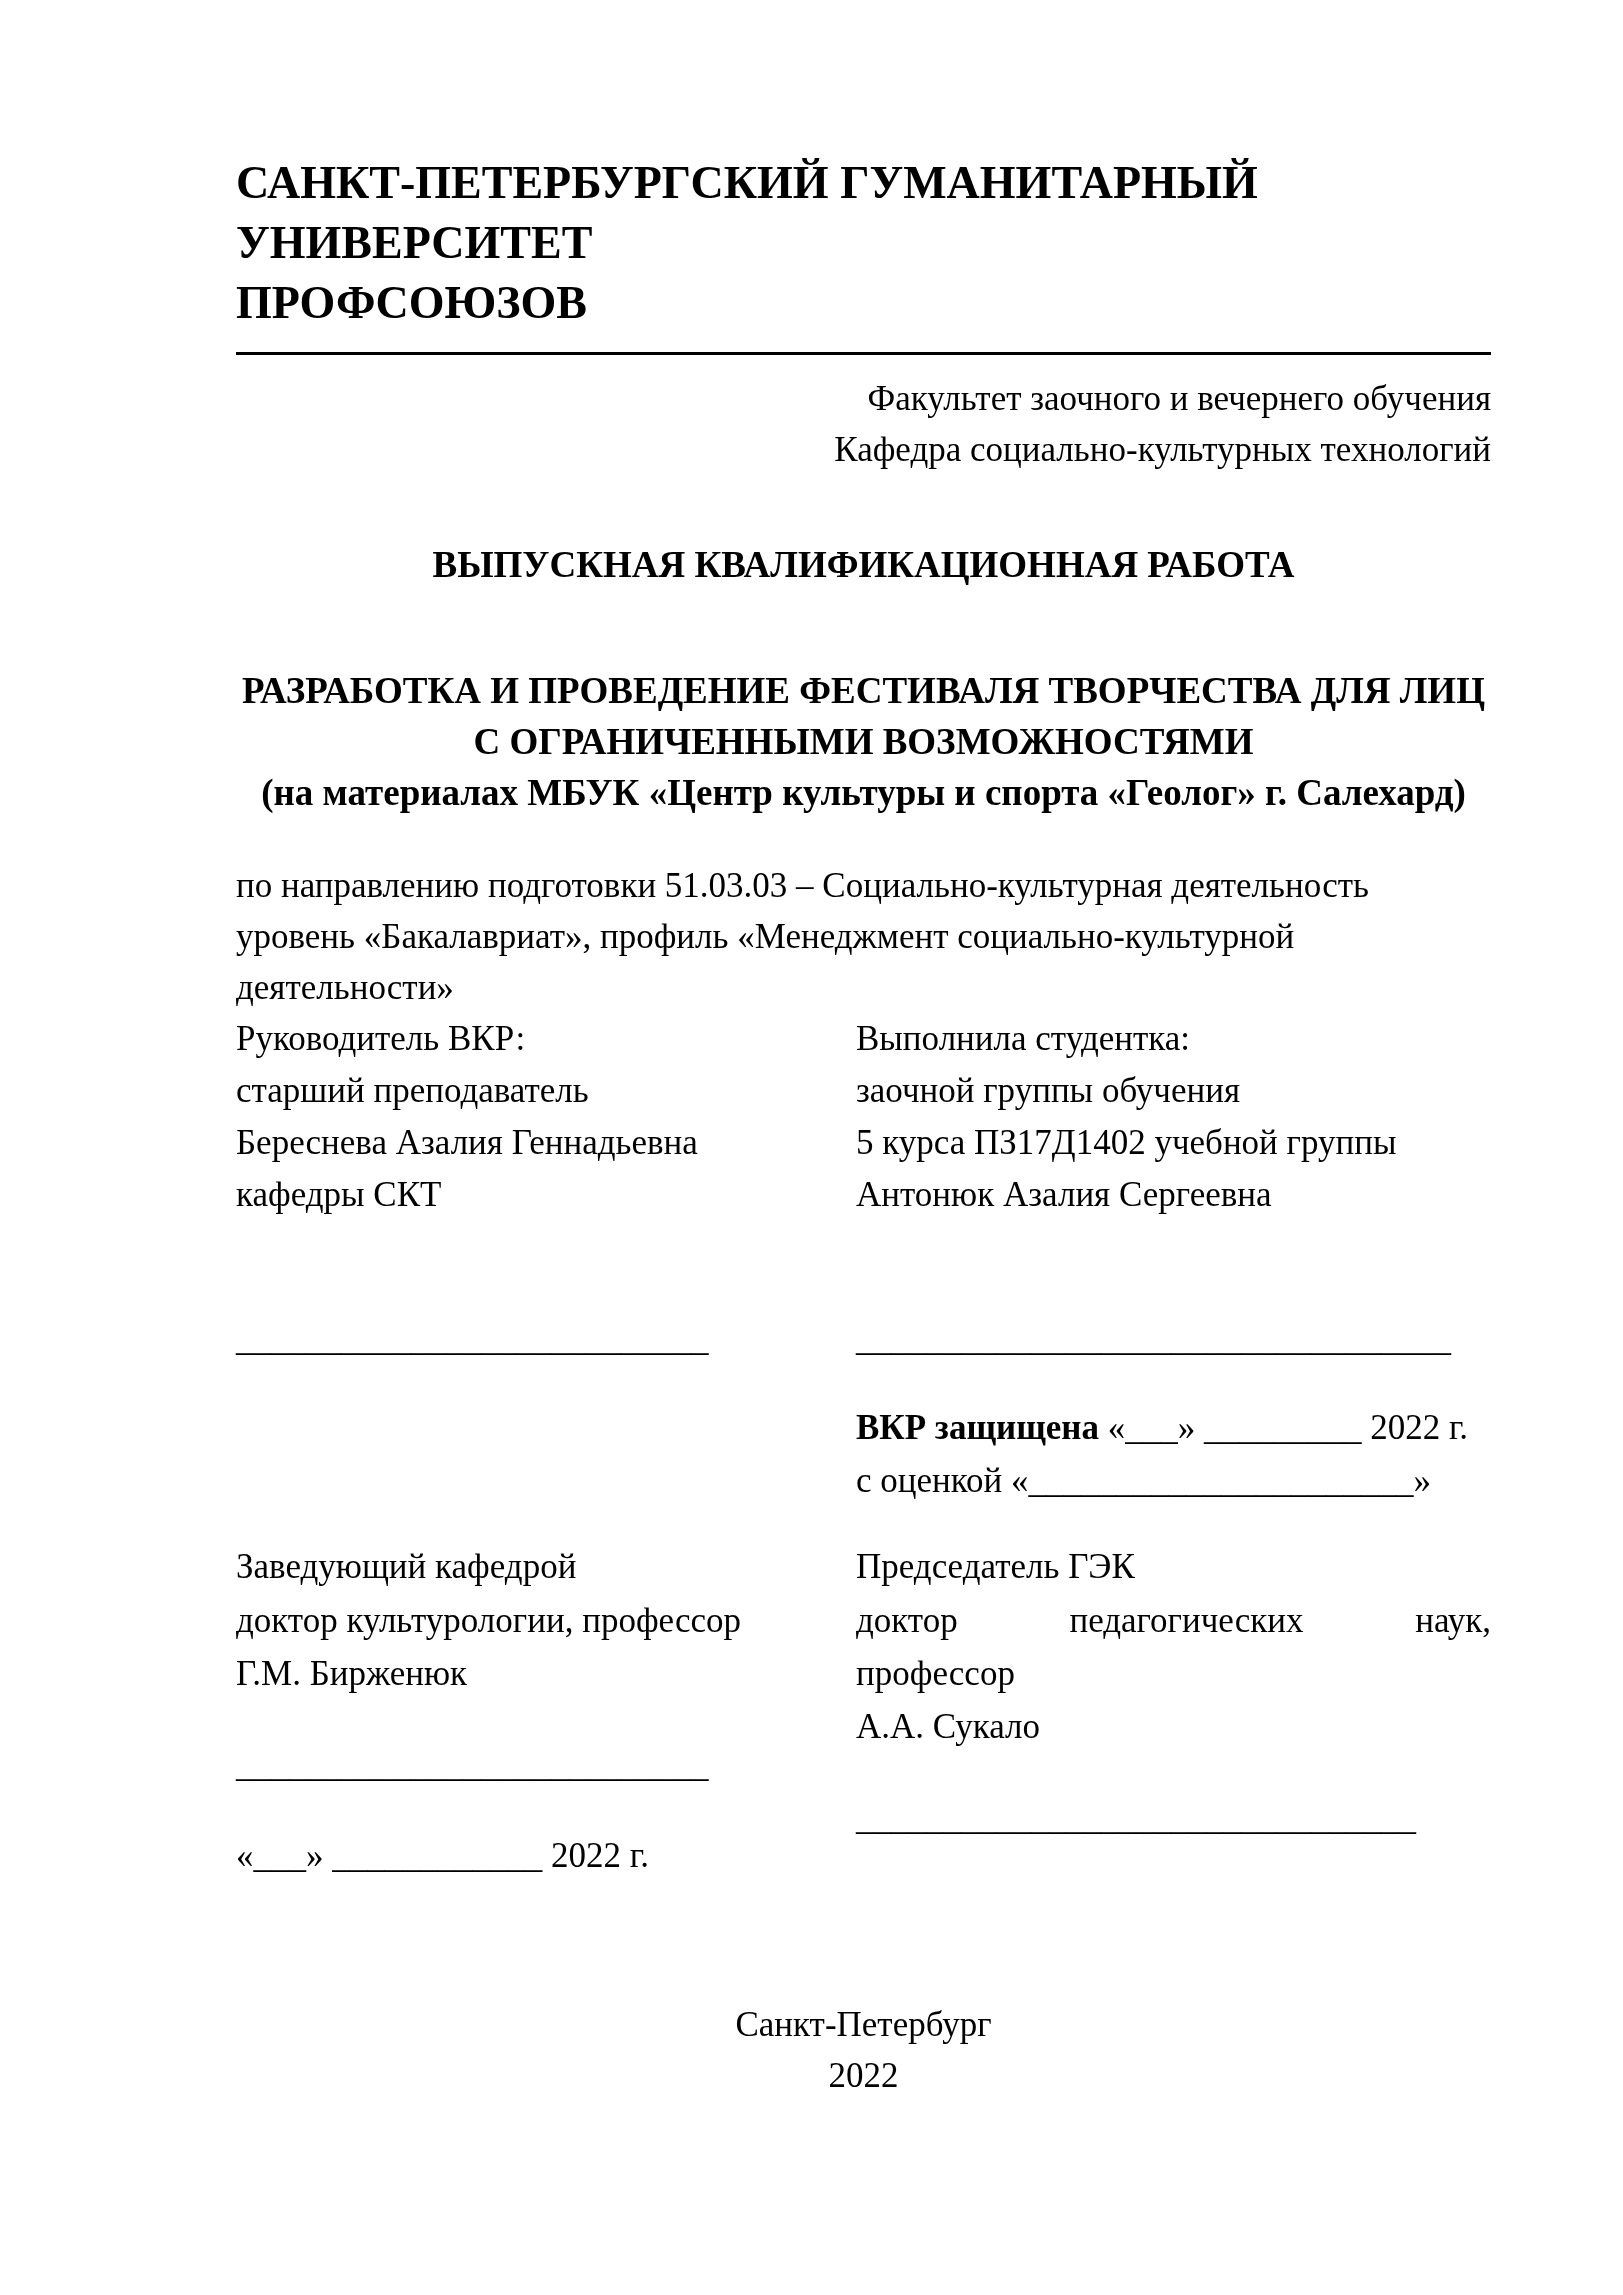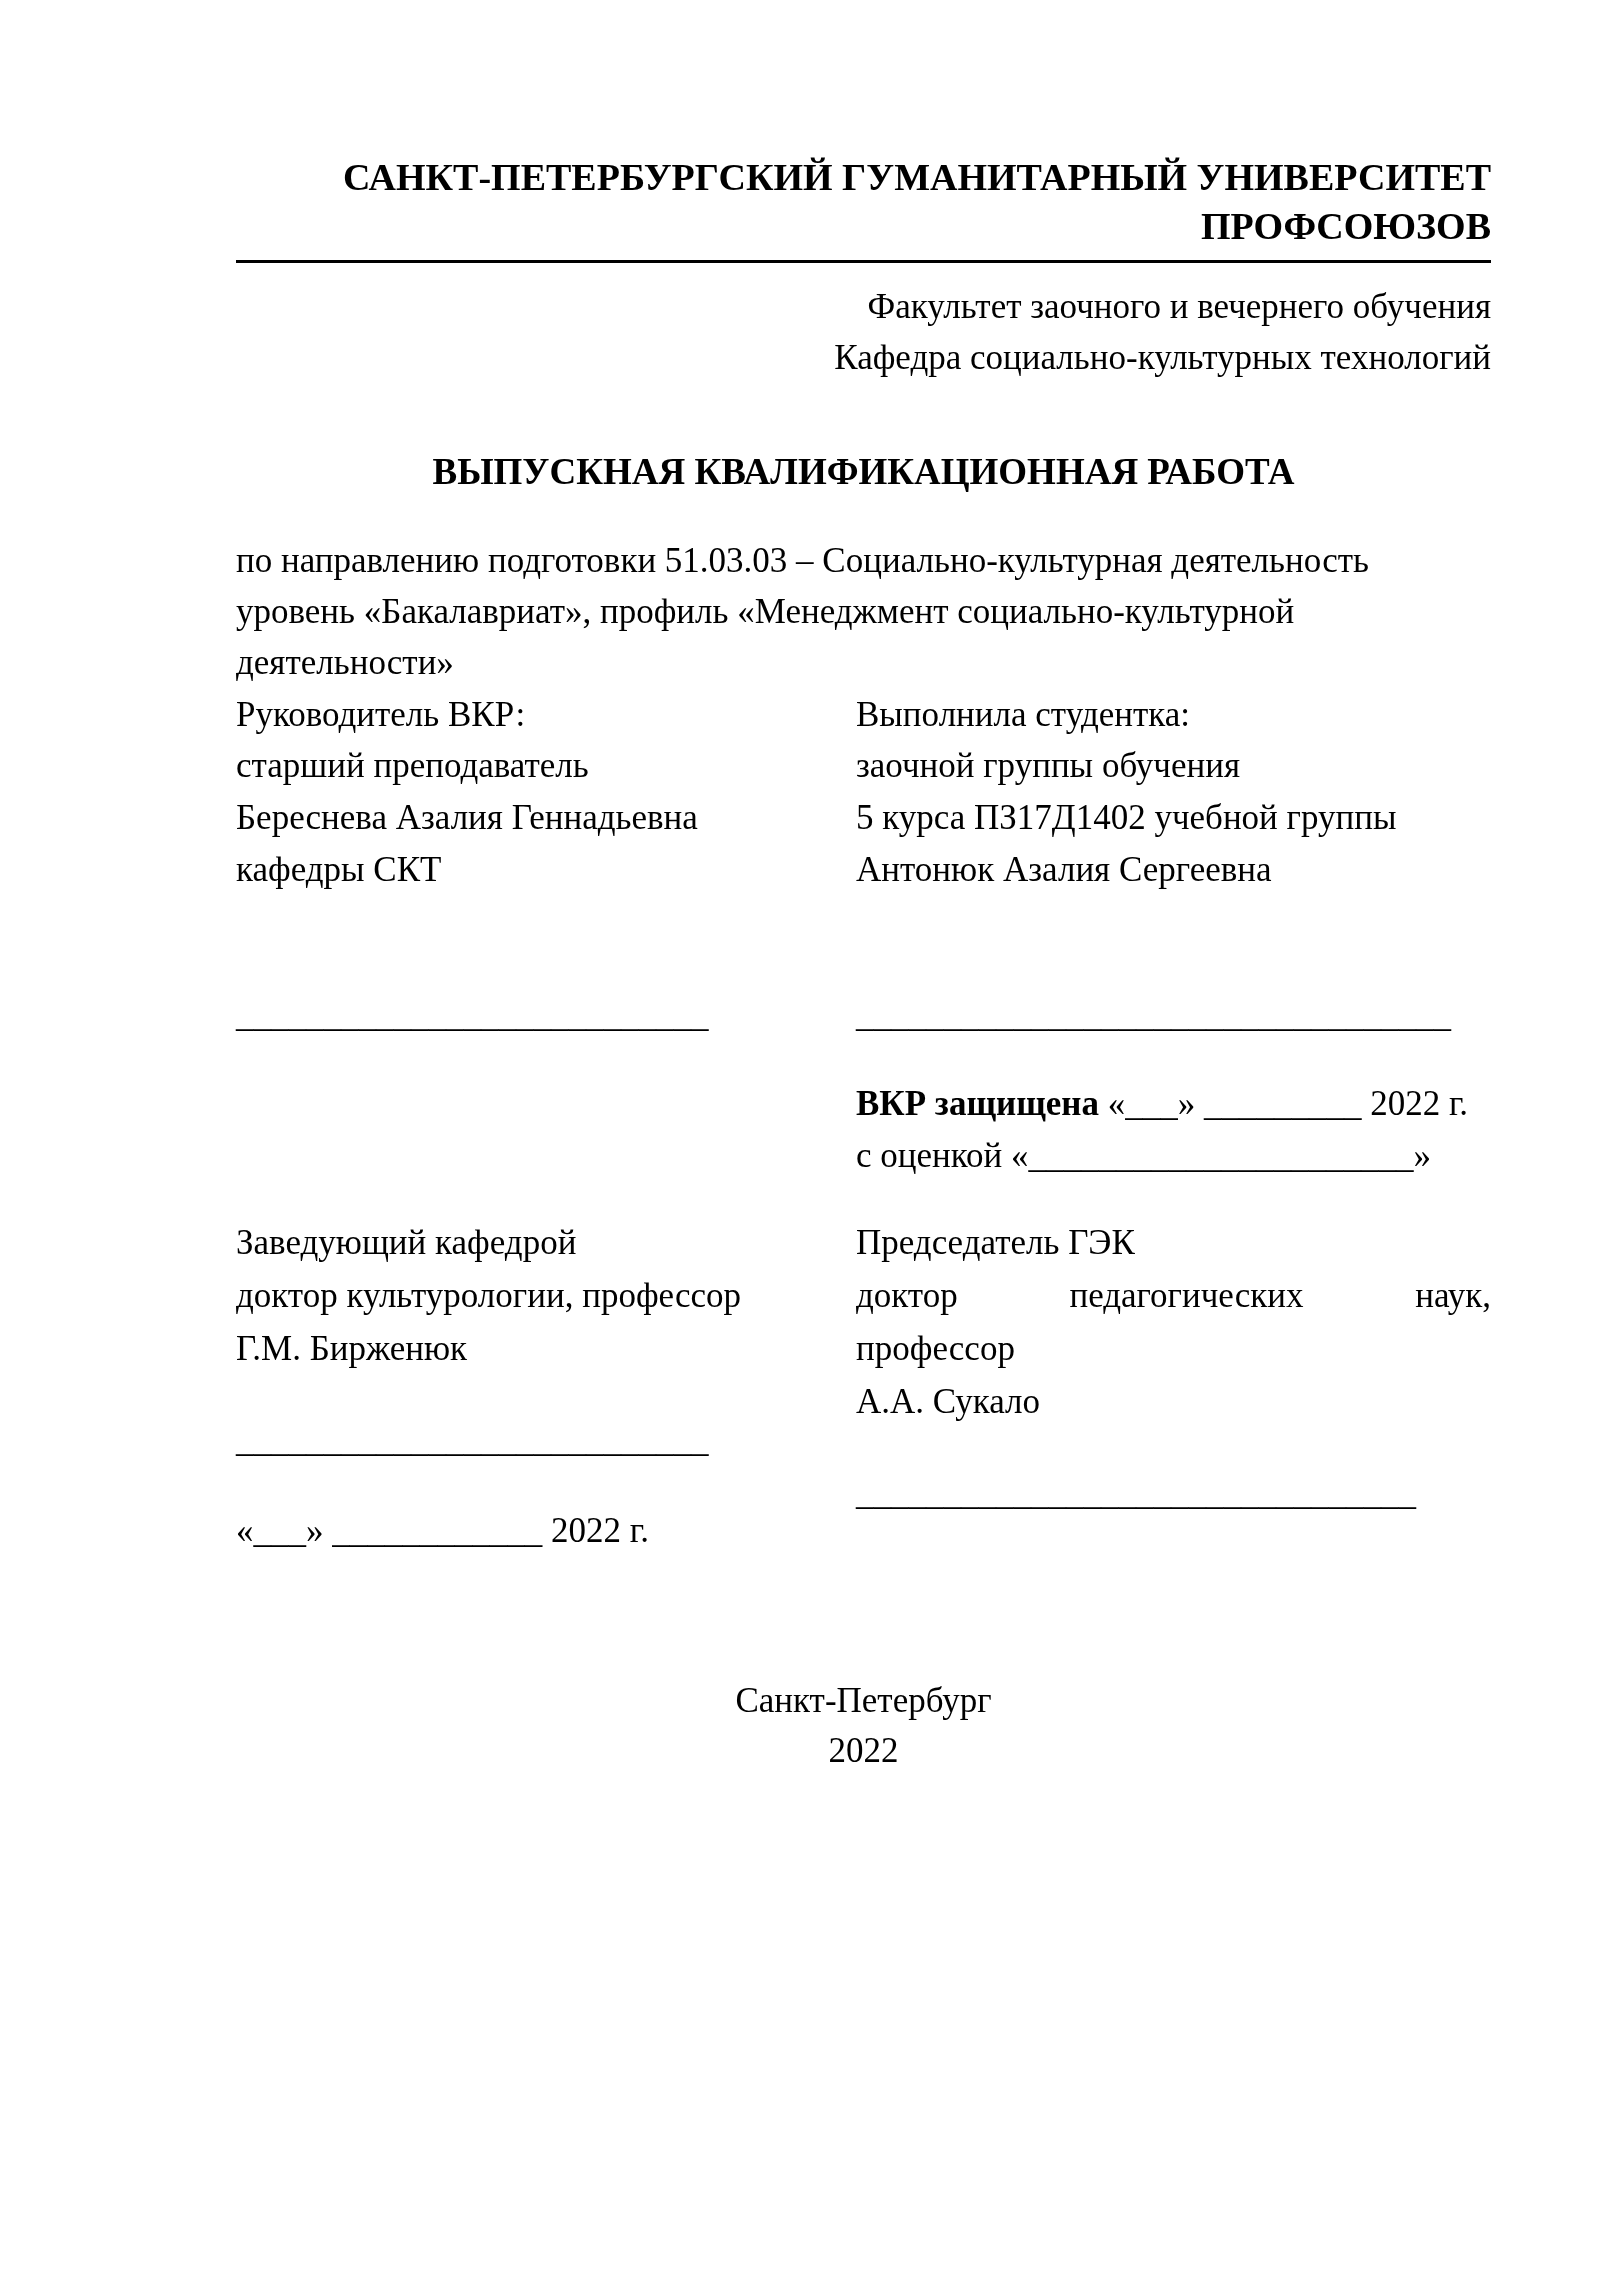--- a/index.html
+++ b/index.html
@@ -16,25 +16,25 @@
     font-family: "Liberation Serif", "DejaVu Serif", serif;
     font-size: 35px;
     box-sizing: border-box;
     padding: 153px 132px 0 236px;
     overflow: hidden;
   }
   .bold { font-weight: bold; }
 
   .header-block {
     font-weight: bold;
-    font-size: 38px;
+    font-size: 46px;
     line-height: 1.3;
-    text-align: right;
+    text-align: left;
     border-bottom: 3.1px solid #000000;
-    padding-bottom: 8px;
+    padding-bottom: 20px;
   }
   .subhead-block {
     margin-top: 19px;
     line-height: 1.45;
     text-align: right;
   }
   .work-type {
     margin-top: 67px;
     font-weight: bold;
     font-size: 37px;
@@ -87,20 +87,24 @@
     <div class="line">ПРОФСОЮЗОВ</div>
   </div>
 
   <div class="subhead-block">
     <div class="line">Факультет заочного и вечернего обучения</div>
     <div class="line">Кафедра социально-культурных технологий</div>
   </div>
 
   <div class="work-type line">ВЫПУСКНАЯ КВАЛИФИКАЦИОННАЯ РАБОТА</div>
 
+  <div class="thesis-title">
+    <div class="line">РАЗРАБОТКА И ПРОВЕДЕНИЕ ФЕСТИВАЛЯ ТВОРЧЕСТВА ДЛЯ ЛИЦ С ОГРАНИЧЕННЫМИ ВОЗМОЖНОСТЯМИ</div>
+    <div class="line">(на материалах МБУК «Центр культуры и спорта «Геолог» г. Салехард)</div>
+  </div>
 
   <div class="direction-block">
     <div class="line">по направлению подготовки 51.03.03 – Социально-культурная деятельность</div>
     <div class="line">уровень «Бакалавриат», профиль «Менеджмент социально-культурной деятельности»</div>
   </div>
 
   <div class="cols credentials">
     <div class="col-left">
       <div class="line">Руководитель ВКР:</div>
       <div class="line">старший преподаватель</div>

